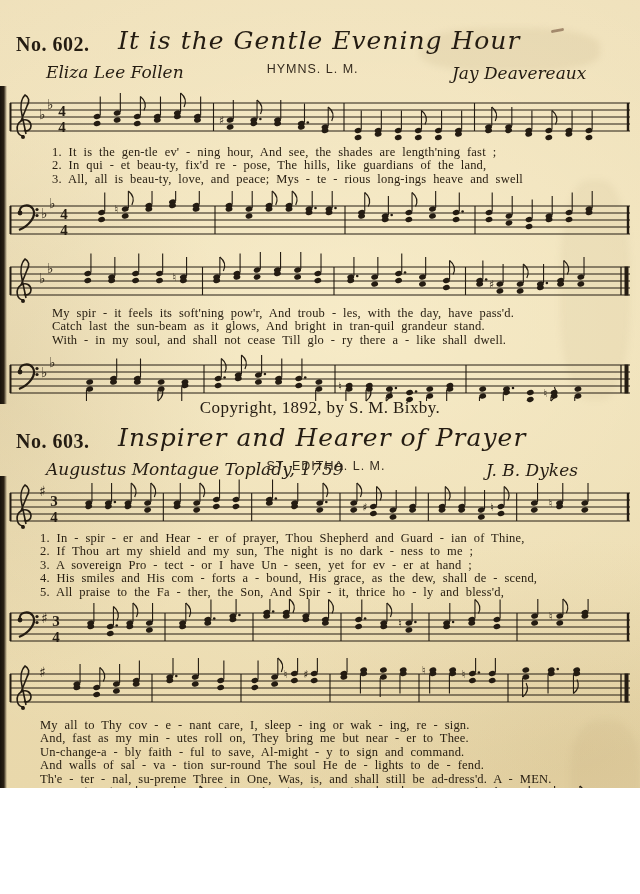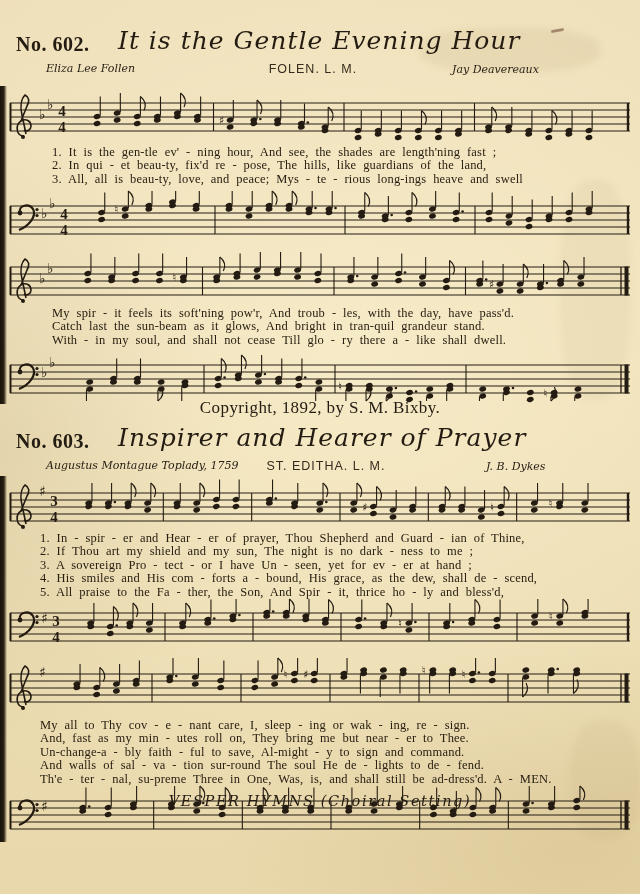--- a/index.html
+++ b/index.html
@@ -1,29 +1,29 @@
 <!DOCTYPE html>
 <html style="--ink: #241c12;"><head>
 <meta charset="utf-8">
 <style>
   html,body{margin:0;padding:0;}
   .page{
-    position:relative; width:640px; height:894px; overflow:hidden;
+    position:relative; width:640px; height:788px; overflow:hidden;
     font-family:"Liberation Serif", serif;
     background:
       radial-gradient(ellipse 900px 700px at 55% 40%, rgba(255,246,215,.55), rgba(255,246,215,0) 70%),
       radial-gradient(ellipse 500px 300px at 90% 95%, rgba(190,165,110,.25), rgba(190,165,110,0) 70%),
       radial-gradient(ellipse 400px 500px at 0% 50%, rgba(160,135,85,.22), rgba(160,135,85,0) 60%),
       linear-gradient(180deg, #eedfb9 0%, #ecddb4 45%, #e9d8ab 100%);
     color:var(--ink,#241c12);
   }
   .abs{position:absolute;}
   .hymn-number{font-weight:bold; font-size:20px; letter-spacing:.5px;}
   .hymn-title{font-family:"DejaVu Serif", serif; font-style:italic; font-size:25px; letter-spacing:1px; white-space:nowrap;}
-  .credit{font-family:"DejaVu Serif", serif; font-style:italic; font-size:11px; white-space:nowrap;}
+  .credit{font-family:"DejaVu Serif", serif; font-style:italic; font-size:17px; white-space:nowrap;}
   .tune-name{font-family:"Liberation Sans", sans-serif; font-size:12.5px; letter-spacing:1px; color:#352b1e; white-space:nowrap;}
   .staff{left:9px; width:622px;}
   .staff svg{display:block; width:100%; height:100%;}
   .lyrics{line-height:13.4px;}
   .lyric-line{
     font-size:12.5px; word-spacing:3.5px; letter-spacing:.2px;
     white-space:nowrap; color:#292013;
   }
   .copyright-line{width:640px; text-align:center; font-size:17px; letter-spacing:.4px;}
   .page-footer{width:640px; text-align:center; font-family:"DejaVu Serif", serif;
@@ -44,21 +44,21 @@
   <div class="abs ghost" style="left:570px;top:720px;width:70px;height:120px;background:rgba(176,156,108,.22);border-radius:40%;"></div>
   <div class="abs scan-dash"></div>
 
   <div class="abs binding-shadow" style="top:86px;height:318px;"></div>
   <div class="abs binding-shadow" style="top:476px;height:366px;"></div>
 
   <div class="abs hymn-number" style="left:16px;top:33px;">No. 602.</div>
   <div class="abs hymn-title" style="left:118px;top:26px;">It is the Gentle Evening Hour</div>
 
   <div class="abs credit" style="left:46px;top:62px;">Eliza Lee Follen</div>
-  <div class="abs tune-name" style="left:50%;top:62px;transform:translateX(-58%);">FOLEN.  L. M.</div>
+  <div class="abs tune-name" style="left:50%;top:62px;transform:translateX(-58%);">HYMNS.  L. M.</div>
   <div class="abs credit" style="left:452px;top:63px;">Jay Deavereaux</div>
 
   <div class="abs staff" style="top:86px;height:58px;">
       <svg viewBox="0 0 622 58" preserveAspectRatio="none">
         <line x1="1" y1="17" x2="621" y2="17" stroke="#241c12" stroke-width="1"></line>
         <line x1="1" y1="24" x2="621" y2="24" stroke="#241c12" stroke-width="1"></line>
         <line x1="1" y1="31" x2="621" y2="31" stroke="#241c12" stroke-width="1"></line>
         <line x1="1" y1="38" x2="621" y2="38" stroke="#241c12" stroke-width="1"></line>
         <line x1="1" y1="45" x2="621" y2="45" stroke="#241c12" stroke-width="1"></line>
         <line x1="1.5" y1="17" x2="1.5" y2="45" stroke="#241c12" stroke-width="2"></line>

